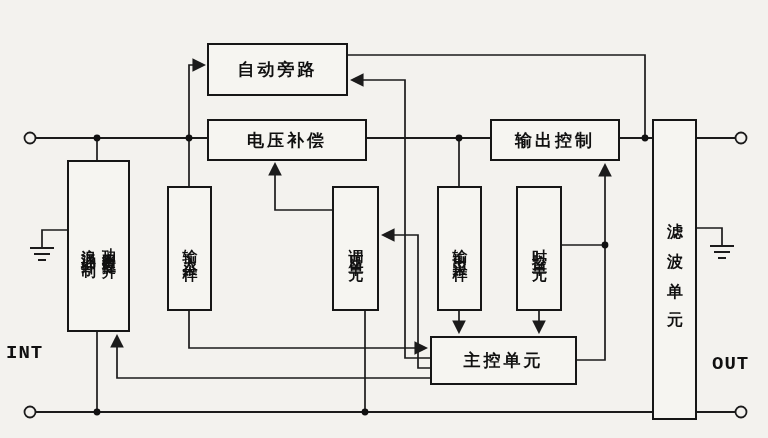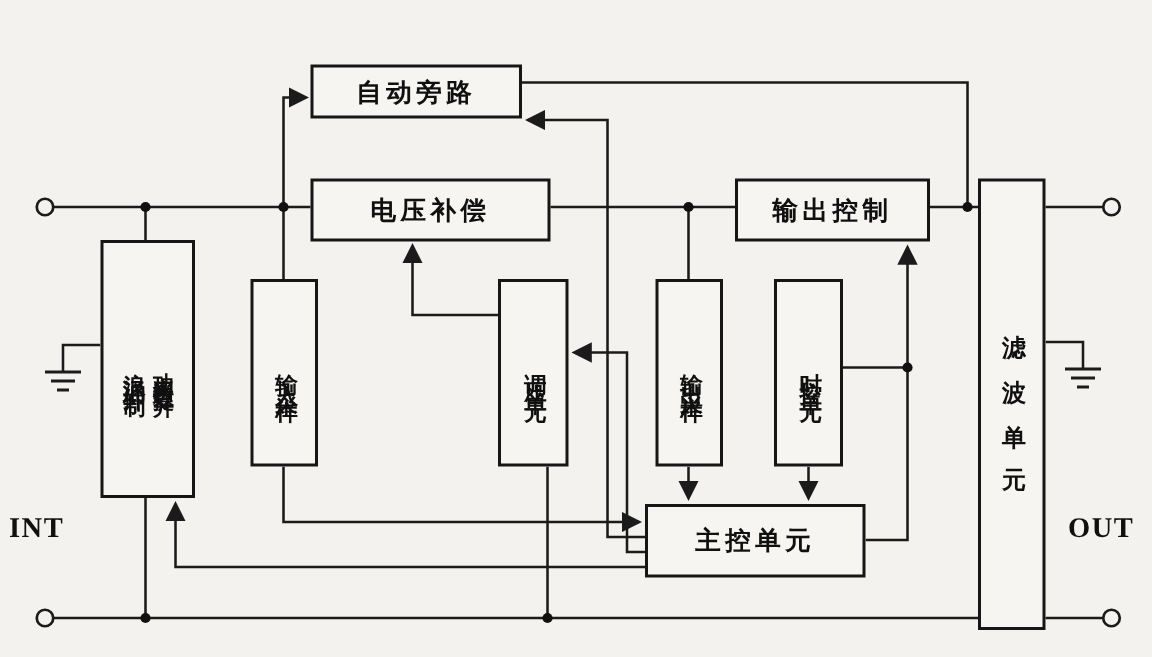--- a/index.html
+++ b/index.html
@@ -20,21 +20,21 @@
   .vtext{
     writing-mode:vertical-rl;text-orientation:upright;
     font-weight:bold;color:#101010;
   }
   .vsmall{font-size:15px;letter-spacing:6px;}
   .vfilter{font-size:16px;letter-spacing:30px;}
   .dualcol{display:flex;flex-direction:row;align-items:center;justify-content:center;gap:3px;}
   .col-surge{font-size:15px;letter-spacing:5px;}
   .col-pfc{font-size:14px;letter-spacing:3px;}
   .io-label{
-    position:absolute;font-family:Liberation Serif, serif;
+    position:absolute;font-family:Liberation Mono, monospace;
     font-weight:bold;font-size:19px;color:#101010;letter-spacing:1px;
   }
 </style>
 </head>
 <body>
 
 <div class="canvas">
 
   <svg class="wires" width="768" height="438" viewBox="0 0 768 438">
     <defs>
@@ -108,21 +108,21 @@
     </g>
 
     <g fill="#f3f2ee" stroke="#1b1b1b" stroke-width="1.8">
       <circle cx="30" cy="138" r="5.5"></circle>
       <circle cx="30" cy="412" r="5.5"></circle>
       <circle cx="741" cy="138" r="5.5"></circle>
       <circle cx="741" cy="412" r="5.5"></circle>
     </g>
   </svg>
 
-  <div class="block hblock" style="left:207px;top:43px;width:141px;height:36px;">自动旁路</div>
+  <div class="block hblock" style="left:207px;top:43px;width:141px;height:53px;">自动旁路</div>
 
   <div class="block hblock" style="left:207px;top:119px;width:160px;height:42px;">电压补偿</div>
 
   <div class="block hblock" style="left:490px;top:119px;width:130px;height:42px;">输出控制</div>
 
   <div class="block dualcol" style="left:67px;top:160px;width:63px;height:172px;">
     <span class="vtext col-surge">浪涌抑制</span>
     <span class="vtext col-pfc">功率因数提升</span>
   </div>
 
@@ -142,15 +142,15 @@
     <span class="vtext vsmall">时控单元</span>
   </div>
 
   <div class="block" style="left:652px;top:119px;width:45px;height:301px;">
     <span class="vtext vfilter">滤波单元</span>
   </div>
 
   <div class="block hblock" style="left:430px;top:336px;width:147px;height:49px;">主控单元</div>
 
   <div class="io-label" style="left:6px;top:342px;">INT</div>
-  <div class="io-label" style="left:712px;top:342px;text-align:right;">OUT</div>
+  <div class="io-label" style="left:712px;top:353px;text-align:right;">OUT</div>
 
 </div>
 
 </body></html>

